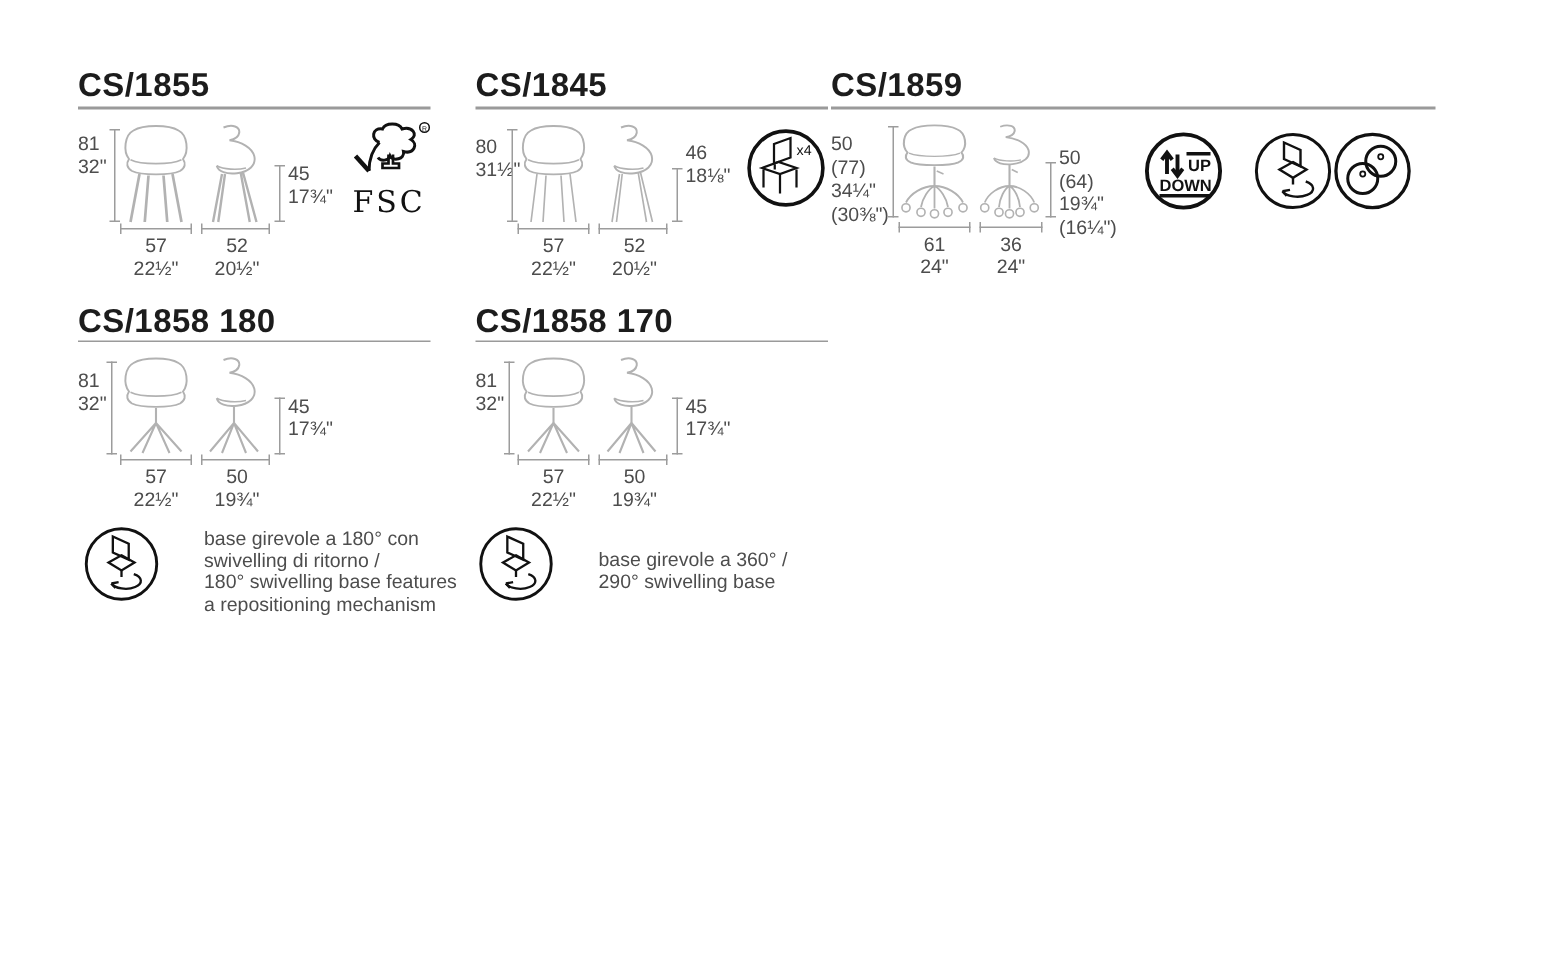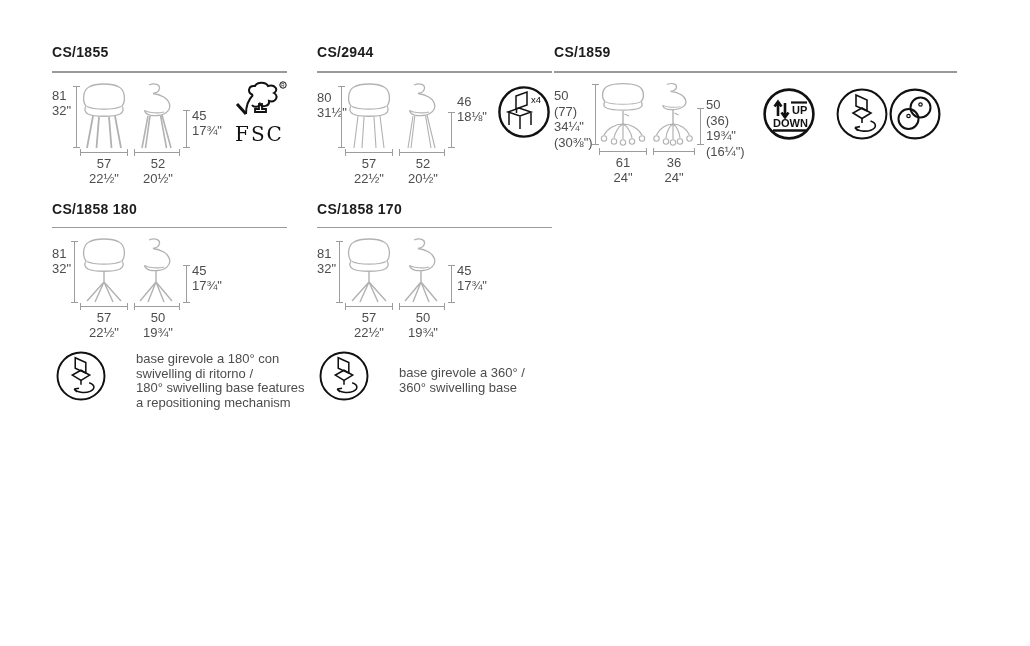--- a/index.html
+++ b/index.html
@@ -1,19 +1,19 @@
 <!DOCTYPE html>
 <html><head>
 <meta charset="utf-8">
 <style>
   html,body{margin:0;padding:0;background:#fff;}
   .page{position:relative;width:1030px;height:646px;background:#ffffff;overflow:hidden;
         font-family:"Liberation Sans","DejaVu Sans",sans-serif;}
   .section{position:absolute;}
-  .stitle{position:absolute;left:0;top:0;font-size:14px;font-weight:bold;color:#1c1c1c;letter-spacing:.3px;white-space:nowrap;}
+  .stitle{position:absolute;left:0;top:0;font-size:22px;font-weight:bold;color:#1c1c1c;letter-spacing:.3px;white-space:nowrap;}
   .rule{position:absolute;left:0;background:#9a9a9a;}
   .dimv{position:absolute;width:1px;background:#9c9c9c;}
   .dimv::before,.dimv::after{content:"";position:absolute;left:-3px;width:7px;height:1px;background:#9c9c9c;}
   .dimv::before{top:0}.dimv::after{bottom:0}
   .dimh{position:absolute;height:1px;background:#9c9c9c;}
   .dimh::before,.dimh::after{content:"";position:absolute;top:-3px;width:1px;height:7px;background:#9c9c9c;}
   .dimh::before{left:0}.dimh::after{right:0}
   .dlab{position:absolute;font-size:13px;line-height:15px;color:#4d4d4d;white-space:nowrap;}
   .dlab span{display:block;}
   .dlab.center{text-align:center;}
@@ -74,21 +74,21 @@
       <path stroke-width="2" d="M13 34 C13 27 15 20 20 15"></path>
       <path stroke-width="2" d="M20 15 C14 13 15 5 22 6 C24 1.5 33 1.5 35 6 C42 4 46 10 41 13 C46 16 43 23 36 21 C37 26 29 28 27 24 C26 27 21 28 19 25"></path>
       <path stroke-width="1.8" d="M26 23 L26 29 L22 29 L22 32 L33 32 L33 29 L29 29 L29 23"></path>
       <circle cx="50" cy="5" r="3.2" stroke-width="1"></circle>
       <text x="50" y="7" font-size="4.6" text-anchor="middle">R</text>
     </svg>
     <div class="fsc-label" style="left:183px;top:78px">FSC</div>
   </div>
 
   <div class="section" style="left:317px;top:44px;width:235px;height:150px">
-    <div class="stitle">CS/2944</div>
+    <div class="stitle">CS/1845</div>
     <div class="rule" style="top:27px;width:235px;height:2px"></div>
 
     <div class="dlab" style="left:0;top:46px">
       <span>80</span>
       <span>31½"</span>
     </div>
     <div class="dimv" style="left:24px;top:42px;height:62px"></div>
 
     <svg class="chair" style="left:28px;top:38px" width="48" height="68" viewBox="0 0 48 68">
       <path stroke-width="1.3" d="M6 24 C2 19 3 8 9 5 C13 2.5 18 2 24 2 C30 2 35 2.5 39 5 C45 8 46 19 42 24 C44 27 43.5 30 40 32 C34 35 14 35 8 32 C4.5 30 4 27 6 24 Z"></path>
@@ -175,21 +175,21 @@
     </svg>
     <div class="dimh" style="left:99px;top:107px;width:42px"></div>
     <div class="dlab center" style="left:91px;top:111px;width:58px">
       <span>36</span>
       <span>24"</span>
     </div>
 
     <div class="dimv" style="left:146px;top:64px;height:37px"></div>
     <div class="dlab" style="left:152px;top:53px;line-height:15.5px">
       <span>50</span>
-      <span>(36)</span>
+      <span>(64)</span>
       <span>19¾"</span>
       <span>(16¼")</span>
     </div>
 
     <svg class="icon" style="left:208px;top:43px" width="54" height="54" viewBox="0 0 54 54">
       <circle cx="27" cy="27" r="24.4" stroke-width="2.6"></circle>
       <path stroke-width="2.6" d="M16 29 L16 15 M12.5 19.5 L16 14.8 L19.5 19.5"></path>
       <path stroke-width="2.6" d="M23 16 L23 30 M19.5 25.5 L23 30.2 L26.5 25.5"></path>
       <line x1="29" y1="15.5" x2="45" y2="15.5" stroke-width="2.2"></line>
       <text x="30" y="27" font-size="11" font-weight="bold">UP</text>
@@ -314,17 +314,17 @@
     <svg class="icon" style="left:1px;top:149px" width="52" height="52" viewBox="0 0 54 54">
       <circle cx="27" cy="27" r="24.4" stroke-width="2"></circle>
       <path stroke-width="1.6" d="M21 8 L32 13 L32 24 L21 19 Z"></path>
       <path stroke-width="1.6" d="M27 21 L36 26 L27 31.5 L18 26 Z"></path>
       <path stroke-width="1.6" d="M27 31.5 L27 36"></path>
       <path stroke-width="1.6" d="M35.5 34 A10.5 5.5 0 1 1 20 40.5"></path>
       <path stroke-width="1.6" d="M20 40.5 L25 39.6 M20 40.5 L22.8 43.6"></path>
     </svg>
     <div class="note-text" style="left:66px;top:165px">
       <span>base girevole a 360° /</span>
-      <span>360° swivelling base</span>
+      <span>290° swivelling base</span>
     </div>
   </div>
 
 </div>
 
 </body></html>

